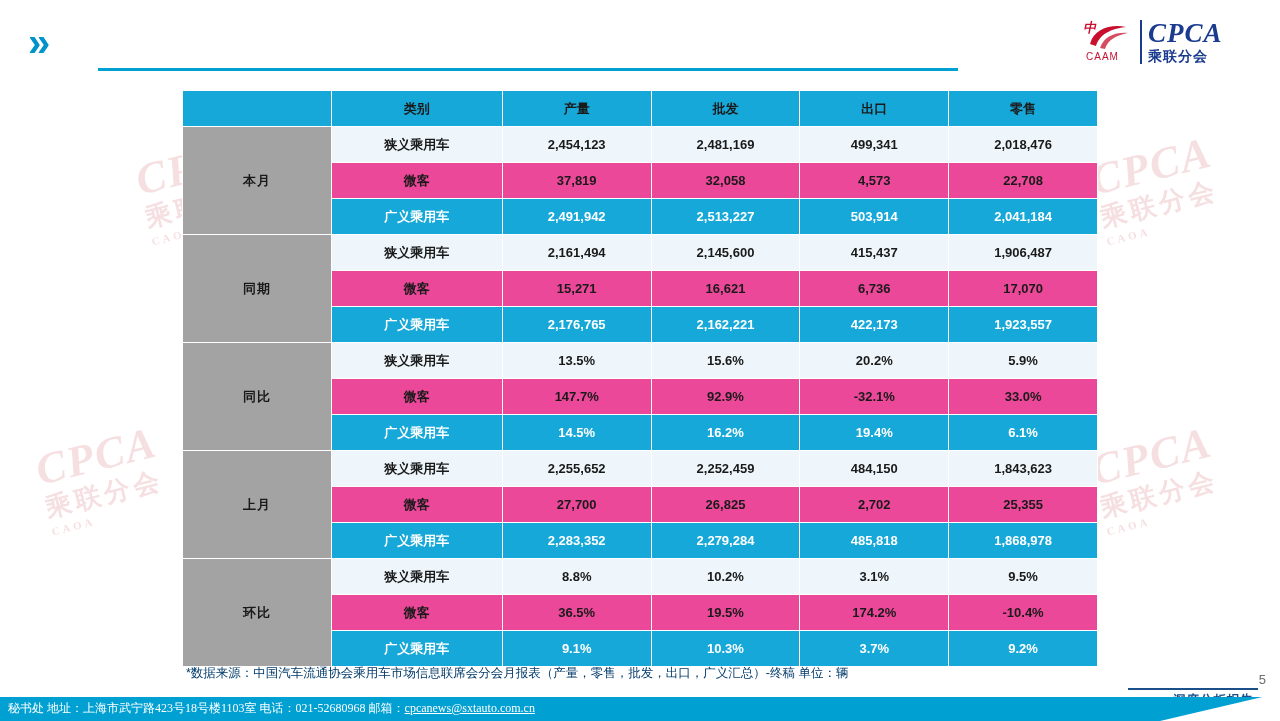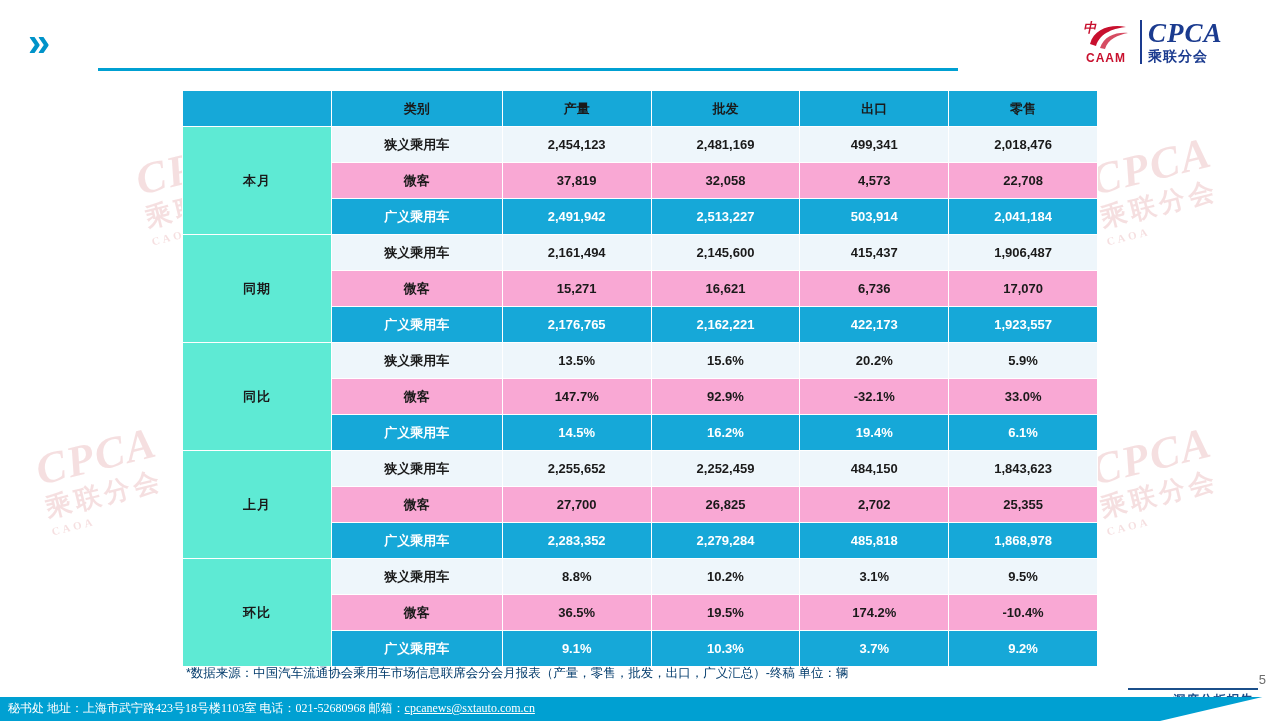--- a/index.html
+++ b/index.html
@@ -102,24 +102,24 @@
     position: absolute;
     left: 2px;
     top: 4px;
     width: 46px;
     height: 28px;
   }
   .logo-caam {
     position: absolute;
     left: 2px;
     top: 33px;
-    font-size: 12px;
+    font-size: 10px;
     color: #c8102e;
     letter-spacing: 1px;
-    font-weight: bold;
+    font-weight: normal;
   }
 
   
   .wm {
     position: absolute;
     opacity: 0.13;
     color: #b9121b;
     font-weight: bold;
     font-family: "Liberation Serif", serif;
     pointer-events: none;
@@ -171,21 +171,21 @@
     color: #ffffff;
     font-size: 14px;
     height: 32px;
     font-weight: bold;
   }
   th.head-corner {
     background: #16a8d8;
     border-color: #ffffff;
   }
   td.group {
-    background: #5eead4;
+    background: #a3a3a3;
     color: #ffffff;
     font-size: 14px;
     width: 56px;
     font-weight: bold;
     letter-spacing: 1px;
     line-height: 18px;
   }
   td.lbl {
     background: #eef6fb;
     color: #1a1a1a;
@@ -193,21 +193,21 @@
     width: 170px;
   }
   td.val {
     background: #eef6fb;
   }
   tr.total td {
     background: #16a8d8;
     color: #ffffff;
   }
   tr.alt td.lbl, tr.alt td.val {
-    background: #f9a8d4;
+    background: #ec4899;
   }
 
   
   .footnote {
     position: absolute;
     left: 186px;
     top: 665px;
     font-size: 12.5px;
     font-weight: normal;
     color: #003a6b;

